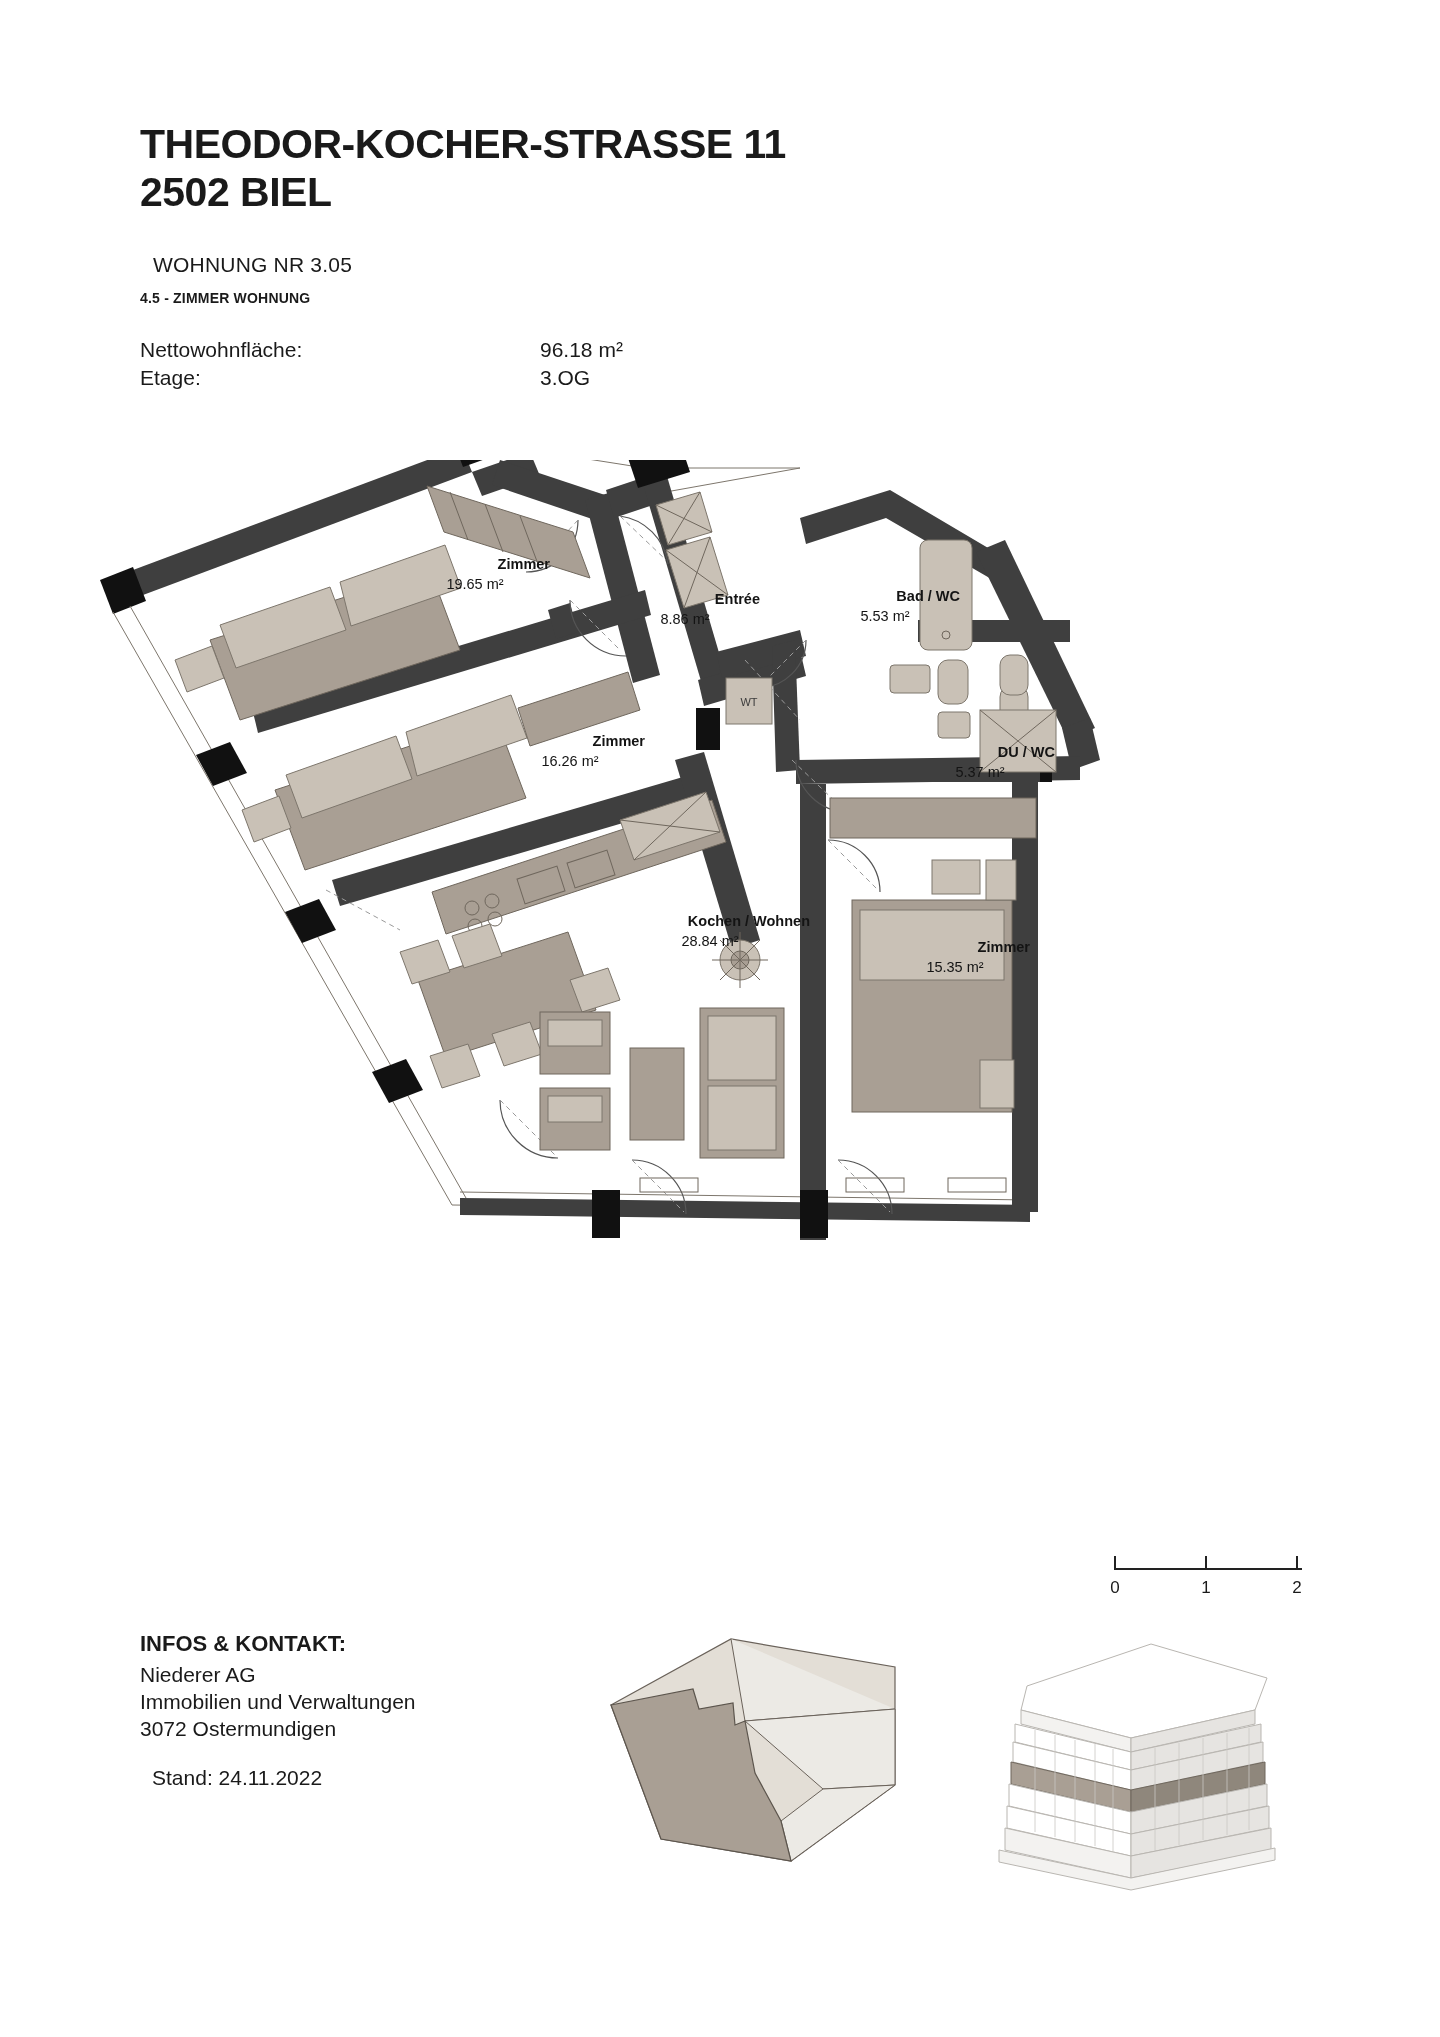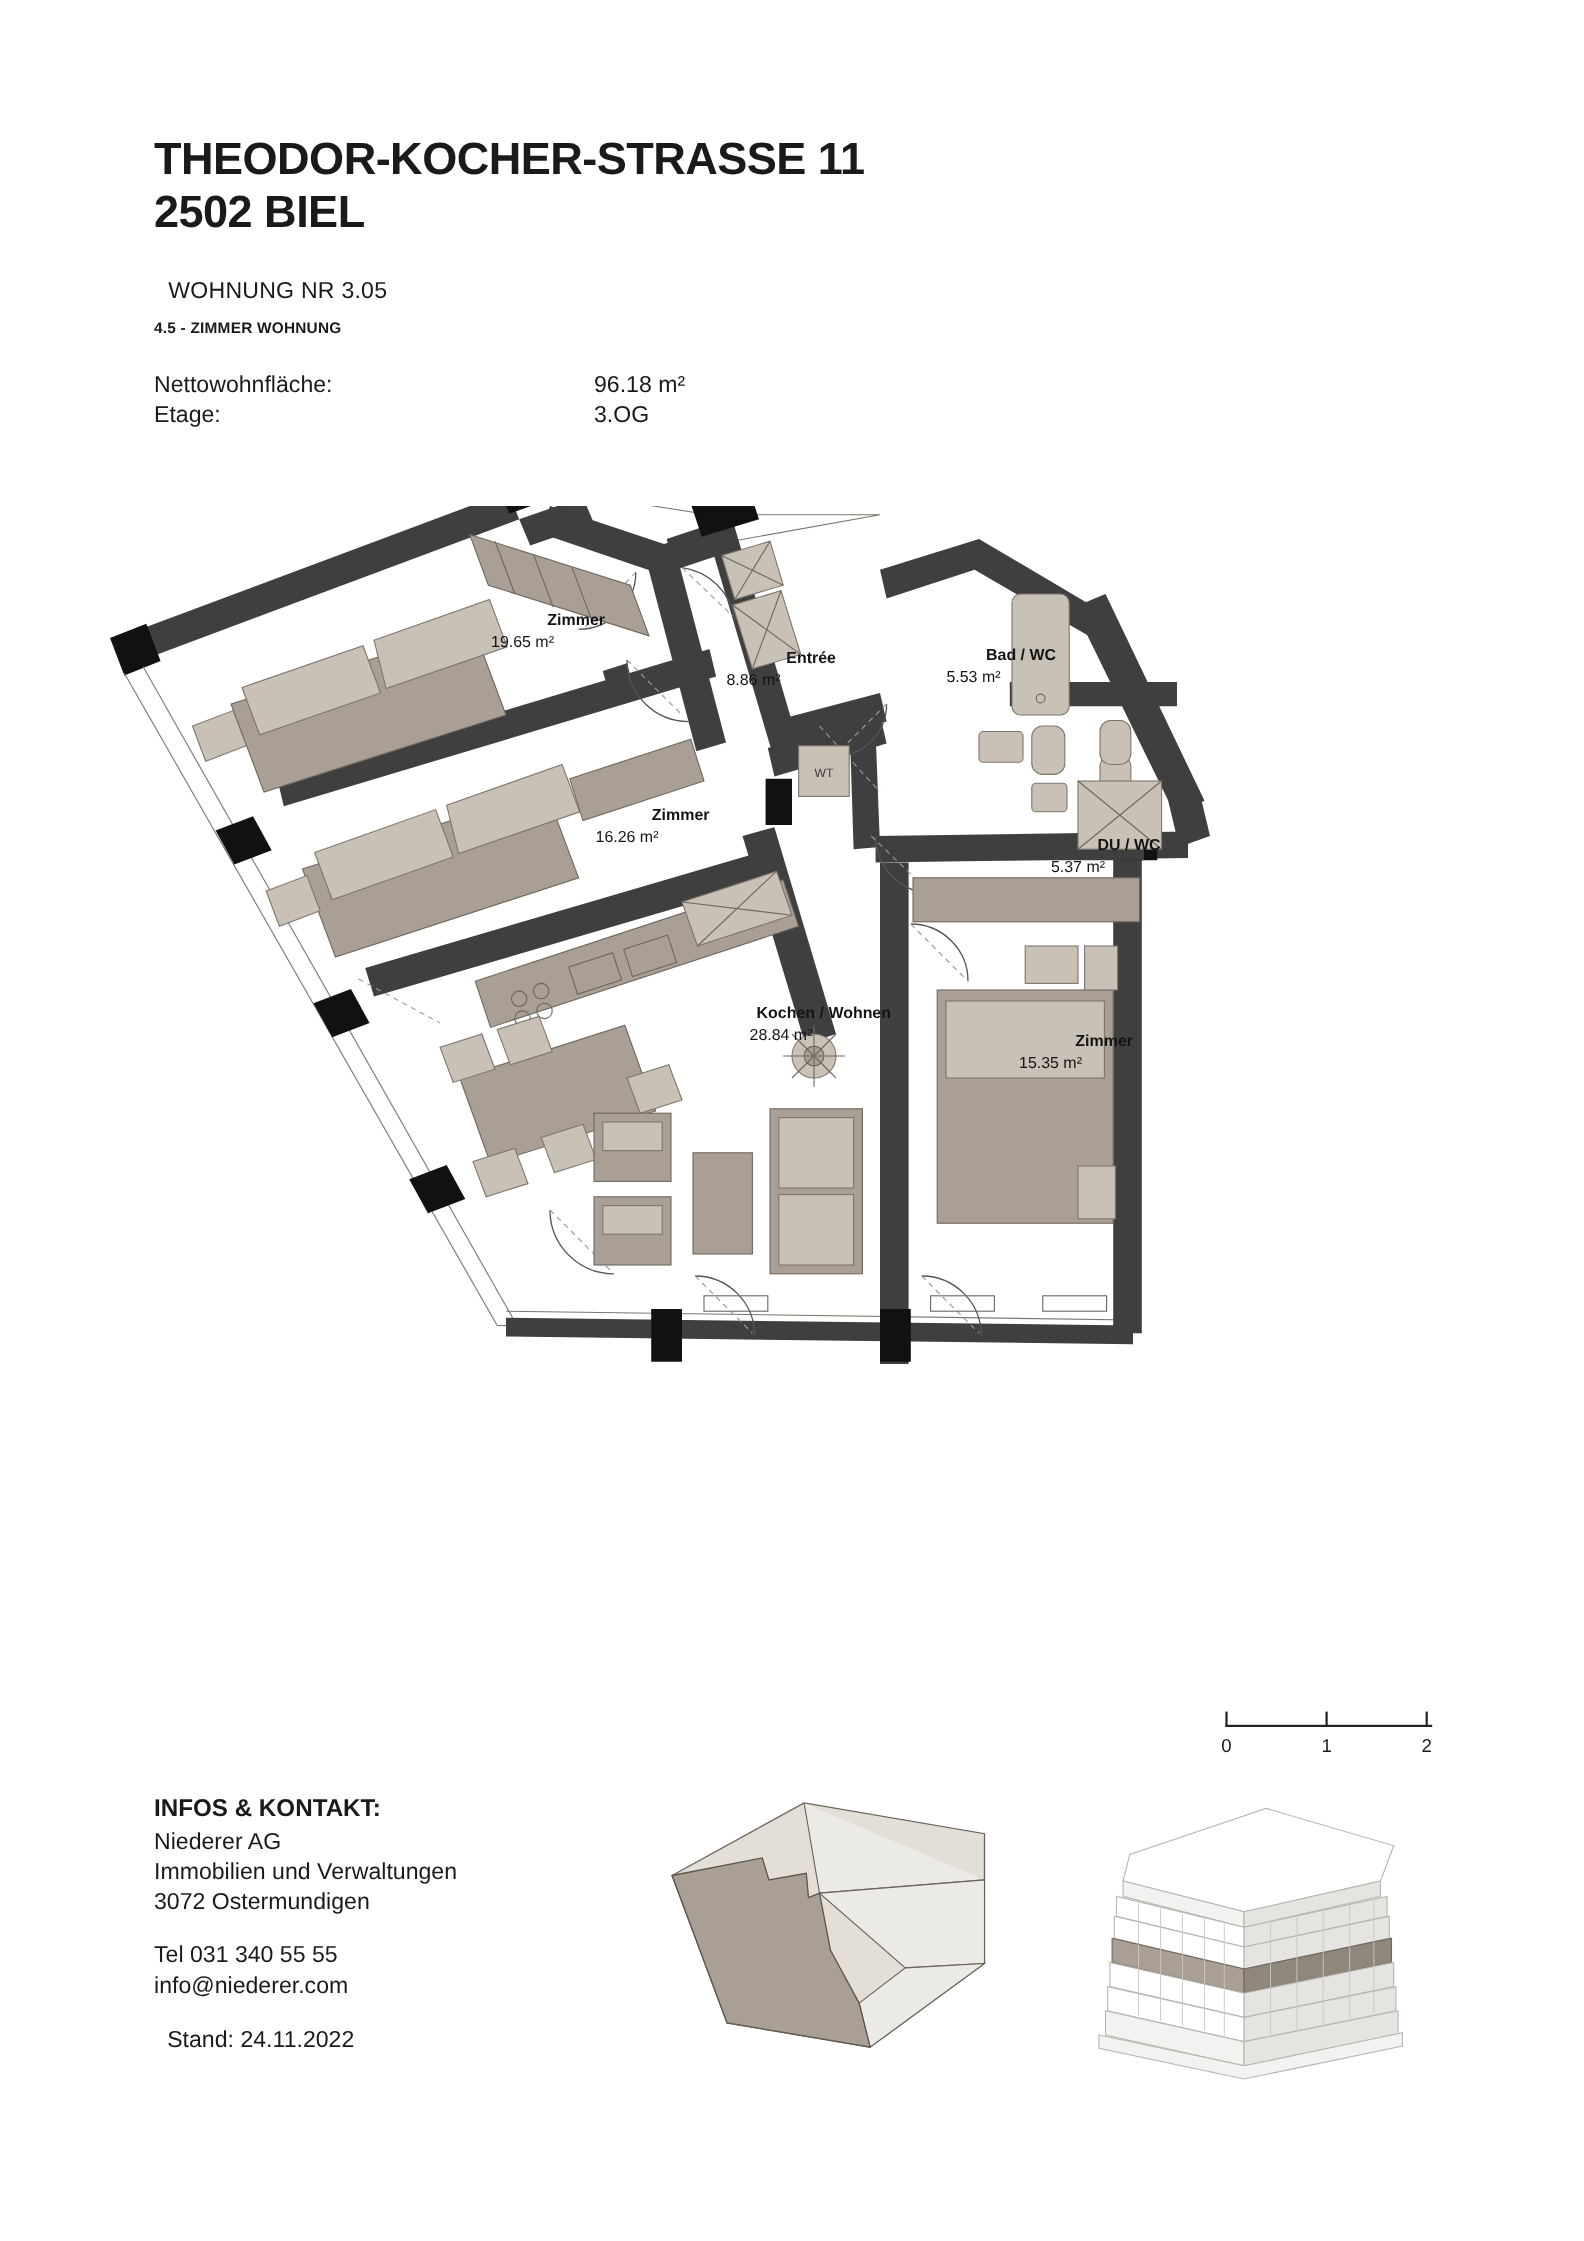--- a/index.html
+++ b/index.html
@@ -427,21 +427,21 @@
     <div class="room-label" style="left:710px; top:127px; width:150px;">
       <span class="nm">Bad / WC</span>
       <span class="ar">5.53 m²</span>
     </div>
 
     <div class="room-label" style="left:395px; top:272px; width:150px;">
       <span class="nm">Zimmer</span>
       <span class="ar">16.26 m²</span>
     </div>
 
-    <div class="room-label" style="left:805px; top:300px; width:150px;">
+    <div class="room-label" style="left:805px; top:283px; width:150px;">
       <span class="nm">DU / WC</span>
       <span class="ar">5.37 m²</span>
     </div>
 
     <div class="room-label" style="left:510px; top:452px; width:200px;">
       <span class="nm">Kochen / Wohnen</span>
       <span class="ar">28.84 m²</span>
     </div>
 
     <div class="room-label" style="left:780px; top:478px; width:150px;">
@@ -463,24 +463,20 @@
       <span class="num" style="left:189px;">2</span>
     </div>
   </div>
 
   <div class="footer">
     <div class="blk">
       <div class="ft-title">INFOS &amp; KONTAKT:</div>
       <div>Niederer AG</div>
       <div>Immobilien und Verwaltungen</div>
       <div>3072 Ostermundigen</div>
-    </div>
-    <div class="blk">
-      <div>Tel 031 340 55 55</div>
-      <div>info@niederer.com</div>
     </div>
     <div class="blk">Stand: 24.11.2022</div>
   </div>
 
   <div class="keyplan">
     <svg width="320" height="250" viewBox="0 0 320 250" xmlns="http://www.w3.org/2000/svg">
       <polygon points="16,80 136,14 300,42 300,160 196,236 66,214" fill="#e3ded6" stroke="#6a625a" stroke-width="1.2"></polygon>
 
       <path d="M136,14 L150,96 L300,84" fill="#eceae5" stroke="#6a625a" stroke-width="1"></path>
       <path d="M150,96 L300,84 L300,160 L228,164 Z" fill="#eceae5" stroke="#6a625a" stroke-width="1"></path>

